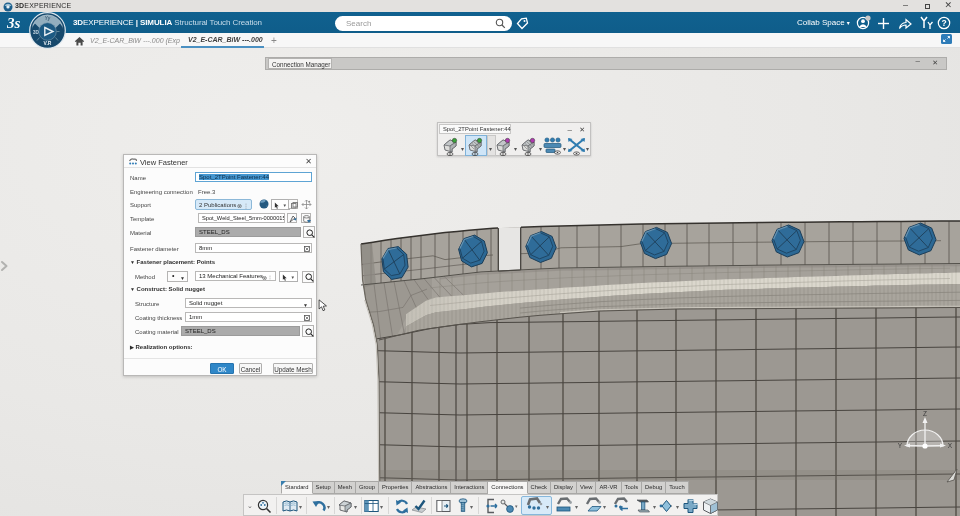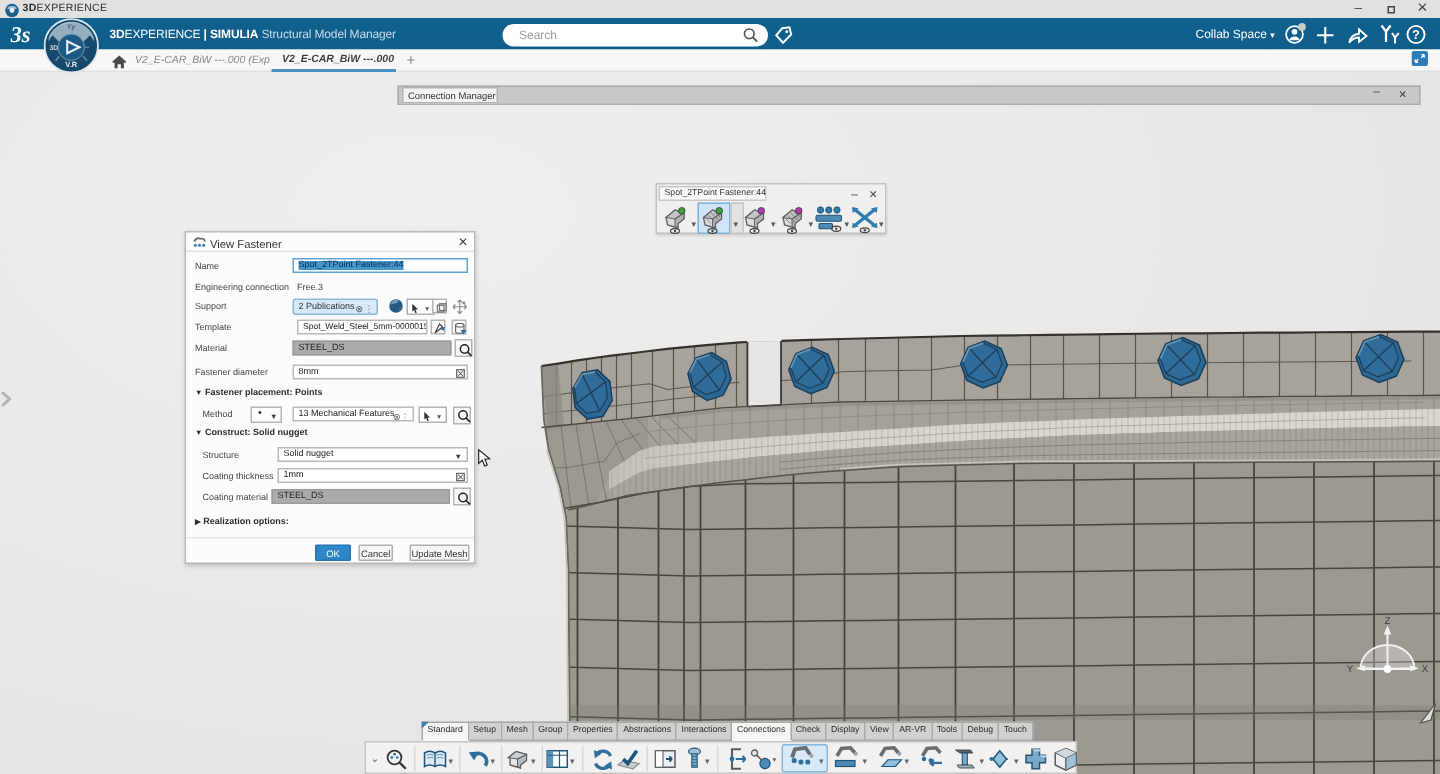--- a/index.html
+++ b/index.html
@@ -73,21 +73,21 @@
   <div class="winbtn" style="right:52px">–</div>
   <div style="position:absolute;right:30px;top:3.5px;width:5.5px;height:5.5px;border:1px solid #444"></div>
   <div class="winbtn" style="right:8px">✕</div>
 </div>
 
 <div class="abs" id="appbar">
 
   <svg class="ico" style="left:7px;top:2px" width="22" height="17" viewBox="0 0 22 17">
     <text x="0" y="14" font-size="15" font-style="italic" font-weight="bold" fill="#ffffff" font-family="Liberation Serif, serif">3s</text>
   </svg>
-  <div id="apptitle"><b>3D</b>EXPERIENCE <b>| SIMULIA</b> <span class="light">Structural Model Manager</span></div>
+  <div id="apptitle"><b>3D</b>EXPERIENCE <b>| SIMULIA</b> <span class="light">Structural Touch Creation</span></div>
   <div id="search">
     <div class="ph">Search</div>
     <svg class="ico" style="left:160px;top:2.5px" width="11" height="11" viewBox="0 0 11 11">
         <circle cx="4.5" cy="4.5" r="3.2" fill="none" stroke="#555" stroke-width="1.1"></circle>
         <line x1="7" y1="7" x2="9.8" y2="9.8" stroke="#555" stroke-width="1.2"></line>
       </svg>
   </div>
 
   <svg class="ico" style="left:516px;top:4.5px" width="13" height="13" viewBox="0 0 13 13">
       <path d="M1.5 6.5 L6 11.5 L11.5 6 L10.3 1.2 L5.5 1.8 Z" fill="none" stroke="#fff" stroke-width="1.3"></path>

